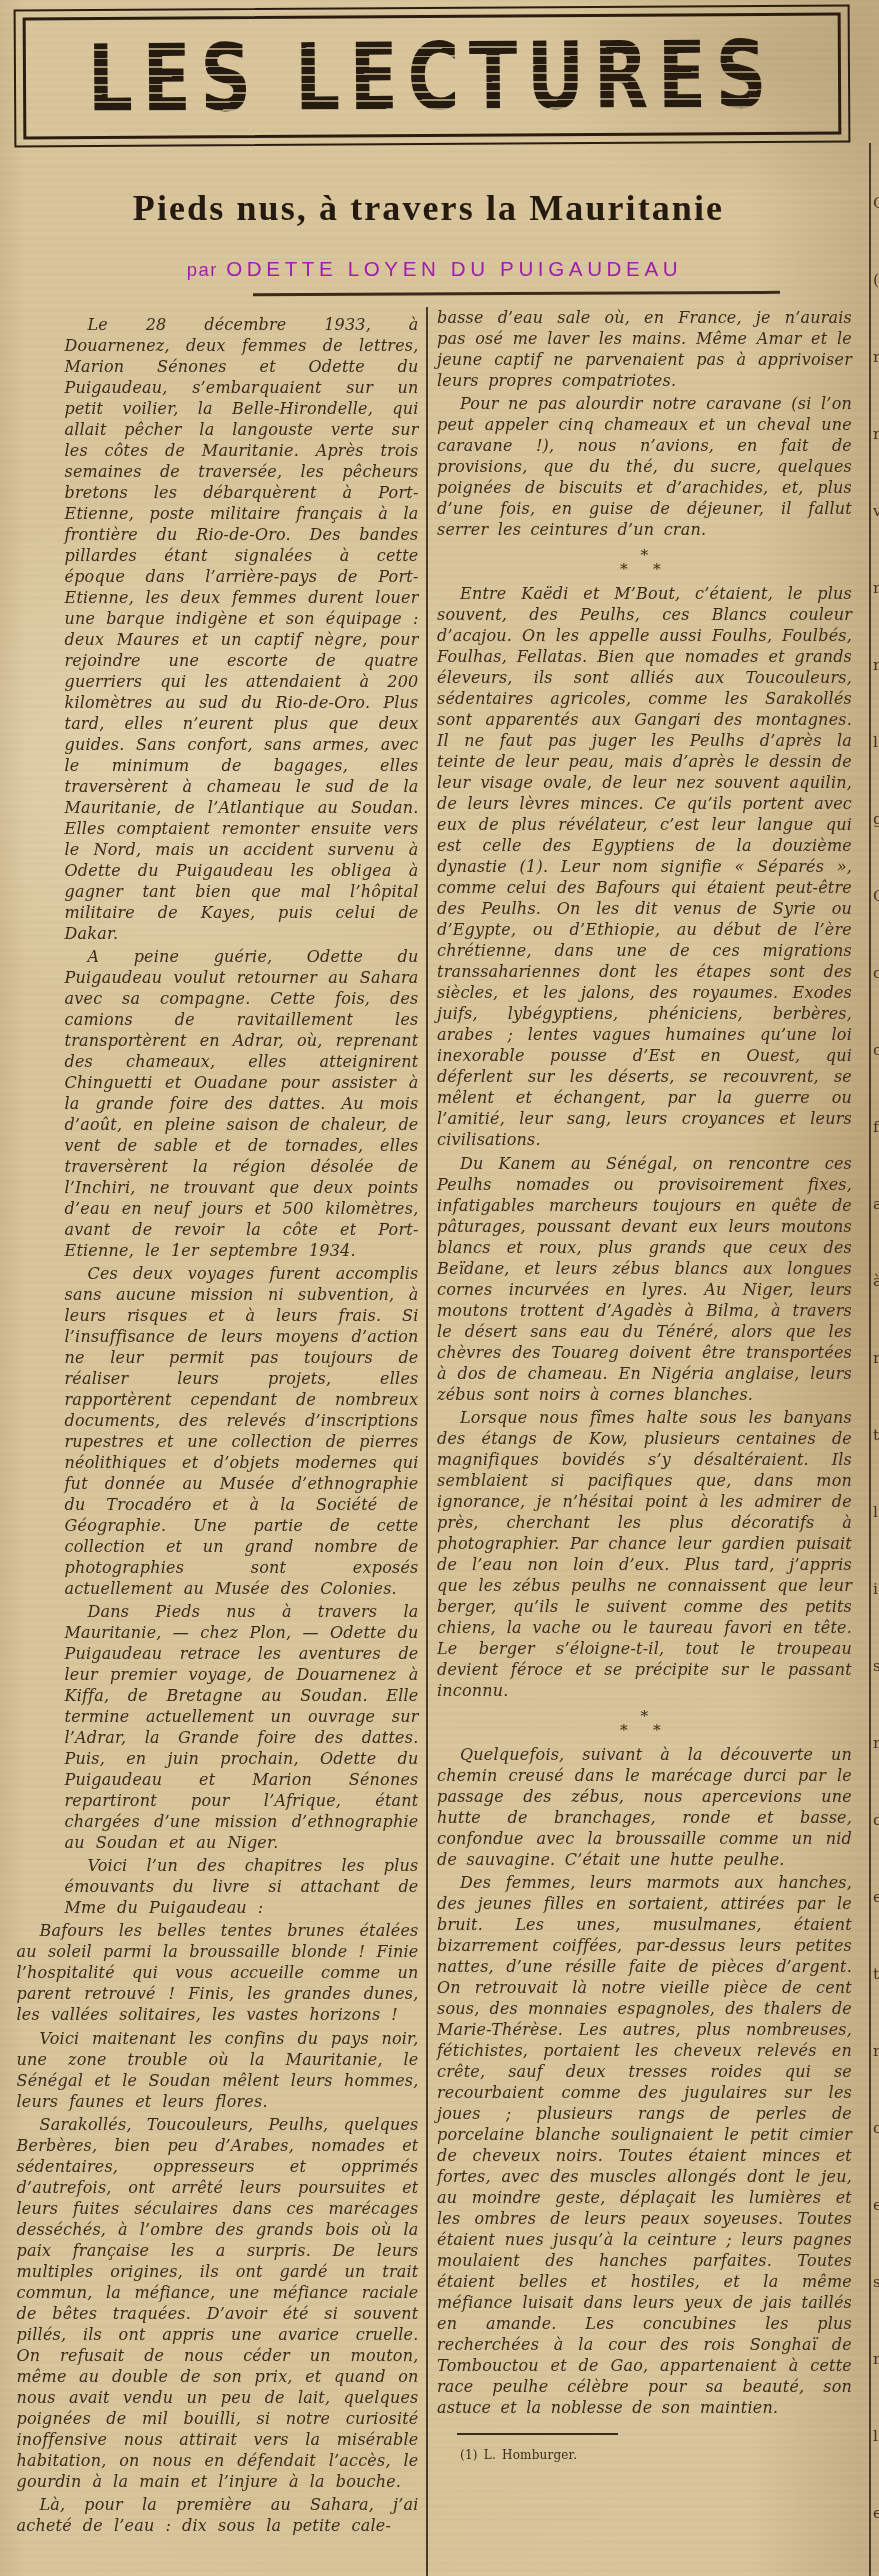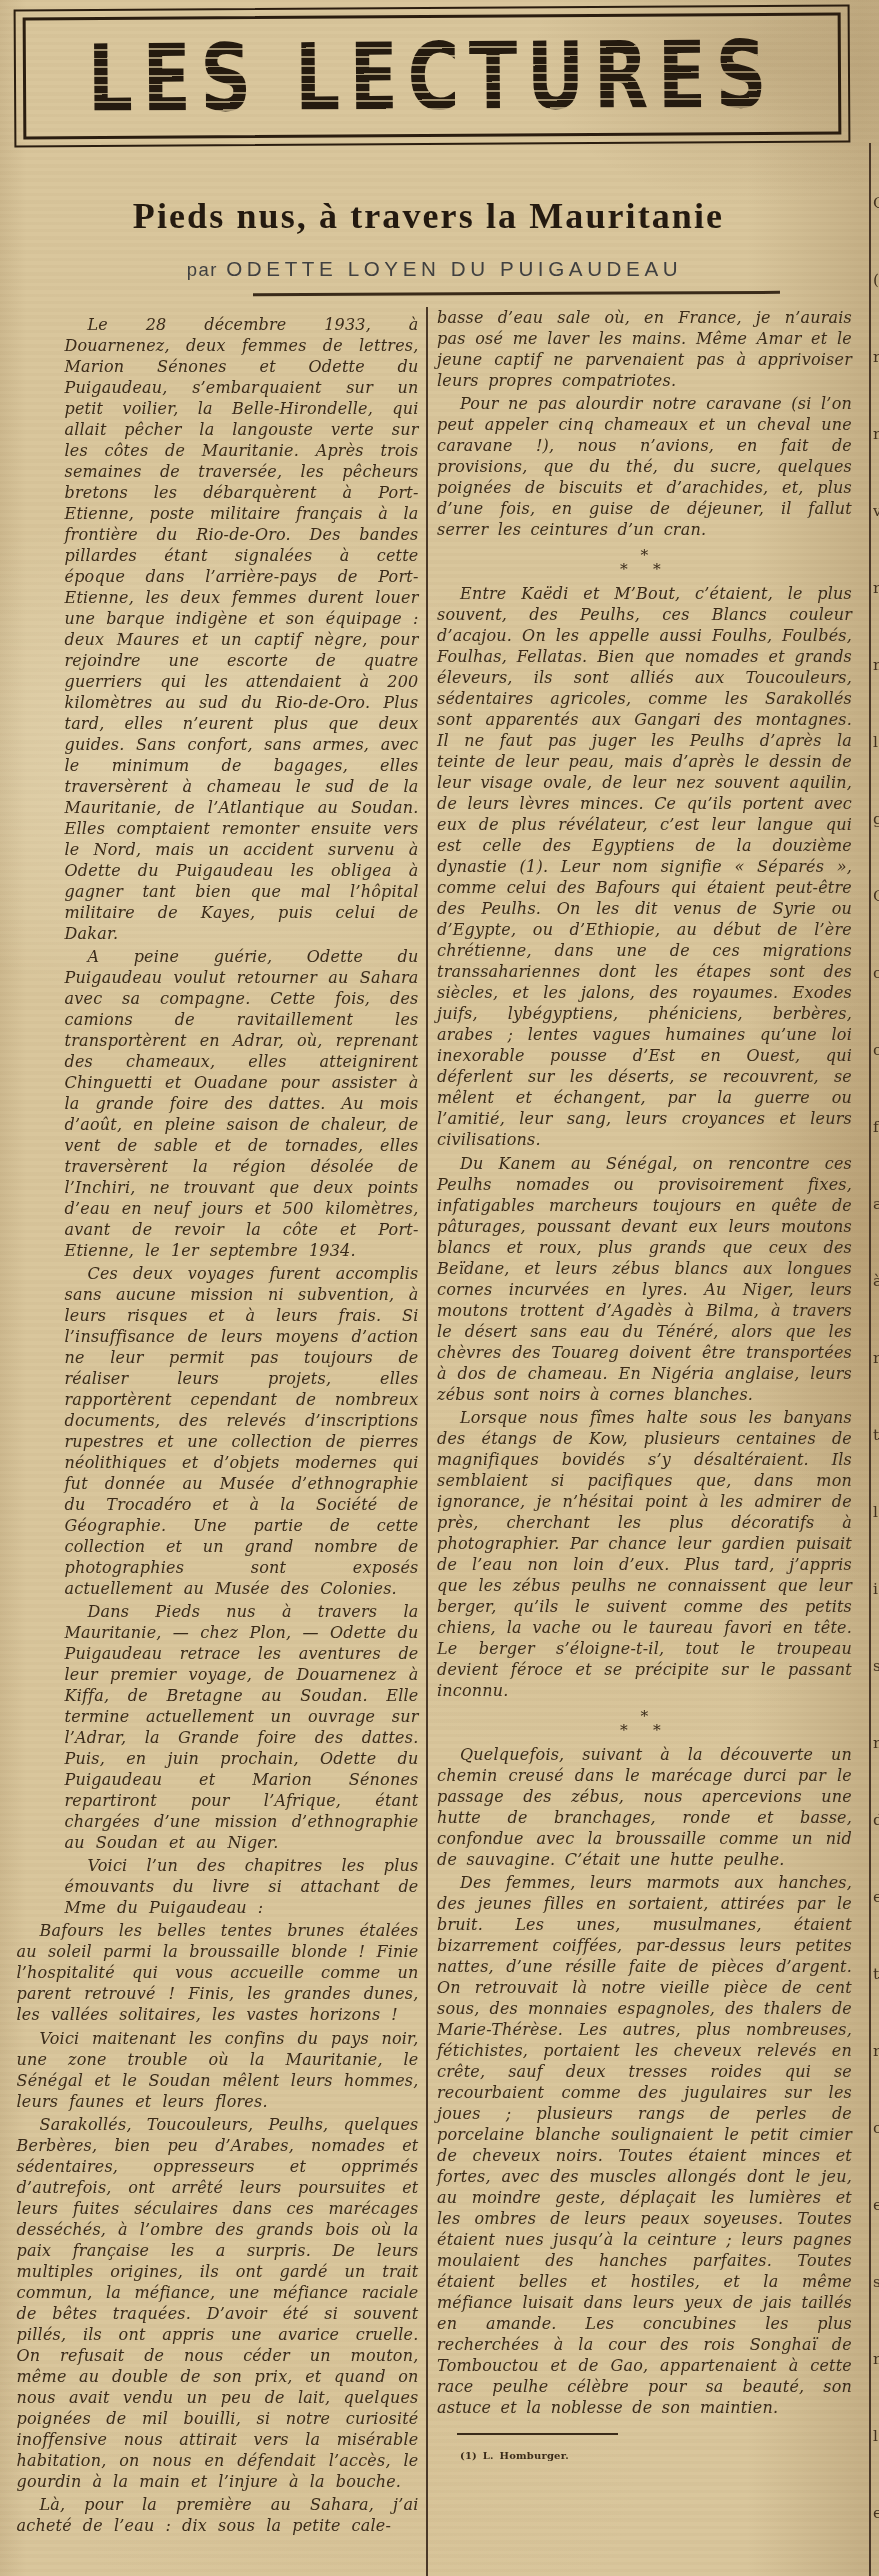--- a/index.html
+++ b/index.html
@@ -23,24 +23,24 @@
     display:flex;align-items:center;justify-content:center;overflow:hidden;}
   .masthead-title{font-family:"DejaVu Sans",sans-serif;font-weight:900;font-size:76px;
     letter-spacing:10.3px;white-space:nowrap;transform:scale(.93,1.22);transform-origin:center;
     color:#241a0f;}
   @supports ((-webkit-background-clip:text) or (background-clip:text)){
     .masthead-title{background:repeating-linear-gradient(180deg,#241a0f 0 5.7px,rgba(36,26,15,.28) 5.7px 7.2px);
       -webkit-background-clip:text;background-clip:text;color:transparent;-webkit-text-fill-color:transparent;}
   }
 
   
-  .headline{position:absolute;left:0;top:195px;width:857px;text-align:center;
+  .headline{position:absolute;left:0;top:187px;width:857px;text-align:center;
     font-family:"Liberation Serif",serif;font-weight:700;font-size:36px;letter-spacing:2.1px;color:#241a10;}
   .byline{position:absolute;left:0;top:257px;width:869px;text-align:center;
-    font-family:"Liberation Sans",sans-serif;font-size:20.6px;letter-spacing:4.6px;color:#404040;}
+    font-family:"Liberation Sans",sans-serif;font-size:20.6px;letter-spacing:4.6px;color:#a21caf;}
   .byline-prefix{font-size:18.5px;letter-spacing:1.5px;margin-right:8.2px;}
   .byline-rule{position:absolute;left:253px;top:292px;width:527px;height:3.1px;background:#3a2b1a;
     transform:rotate(-0.25deg);}
 
   
   .gutter-rule{position:absolute;left:426px;top:307px;width:1.5px;height:2395px;background:#4a3828;}
   .edge-rule{position:absolute;left:869px;top:143px;width:1.5px;height:2559px;background:#4a3828;}
 
   
   .col{position:absolute;font-size:16px;line-height:21px;text-align:justify;letter-spacing:0.2px;}
@@ -49,21 +49,21 @@
   .para{margin:0 0 2.1px 0;text-indent:23px;font-style:italic;}
   .para.italic{font-style:italic;margin-left:48px;}
   .para.no-indent{text-indent:0;}
 
   .asterisk-sep{margin:8.2px 0 7.2px 0;text-align:center;font-size:15.5px;line-height:14px;
     color:#3a2b1a;}
   .sep-bottom{letter-spacing:8.2px;}
 
   .footnote{margin-top:14.4px;}
   .footnote-rule{width:161px;height:2.1px;background:#3a2b1a;margin-left:19.6px;}
-  .footnote-text{font-size:10px;margin:10.3px 0 0 0;text-indent:23px;word-spacing:2.1px;font-weight:bold;}
+  .footnote-text{font-size:12px;margin:10.3px 0 0 0;text-indent:23px;word-spacing:2.1px;}
 
   
   .sliver{position:absolute;left:873px;top:165px;width:6.7px;height:2524px;overflow:hidden;
     font-size:15.5px;line-height:77px;white-space:pre-line;color:#43321f;}
 </style>
 </head>
 <body>
 
 <div id="page">
 

